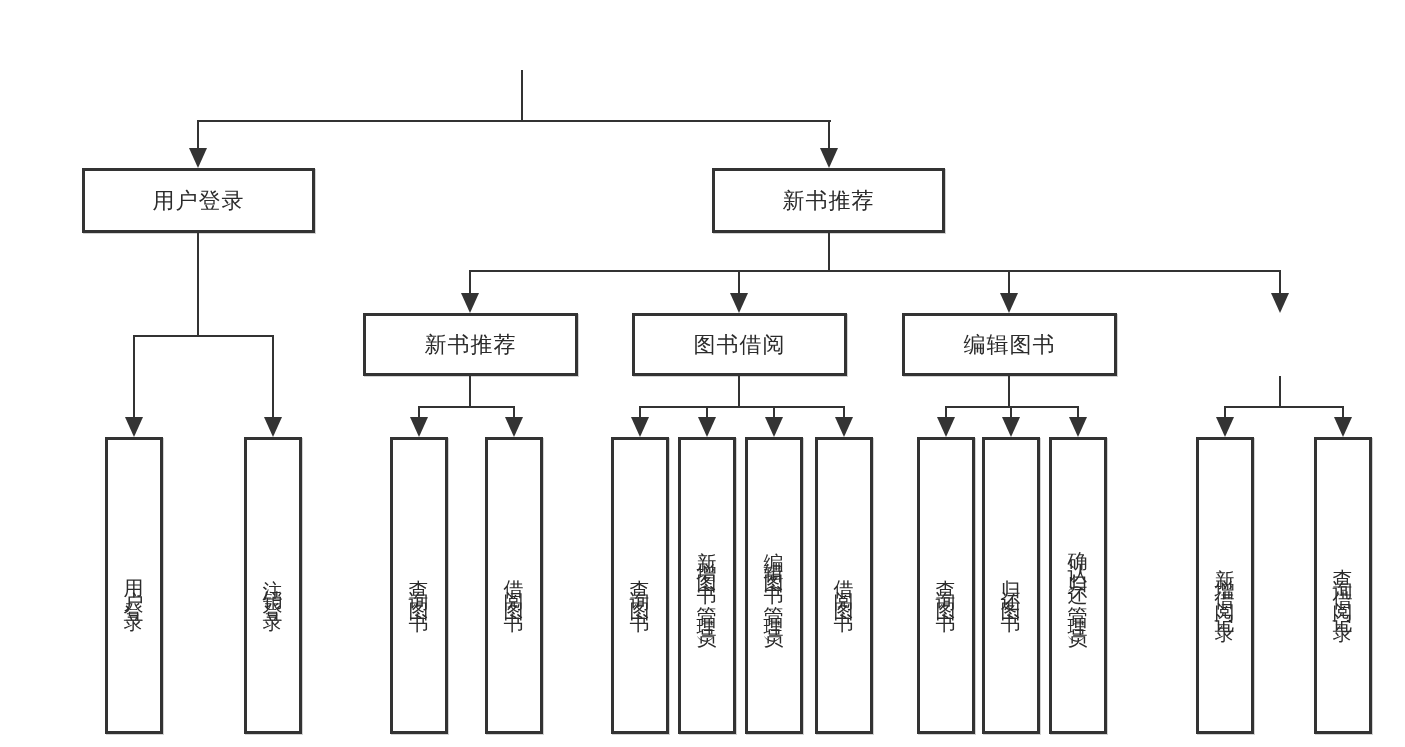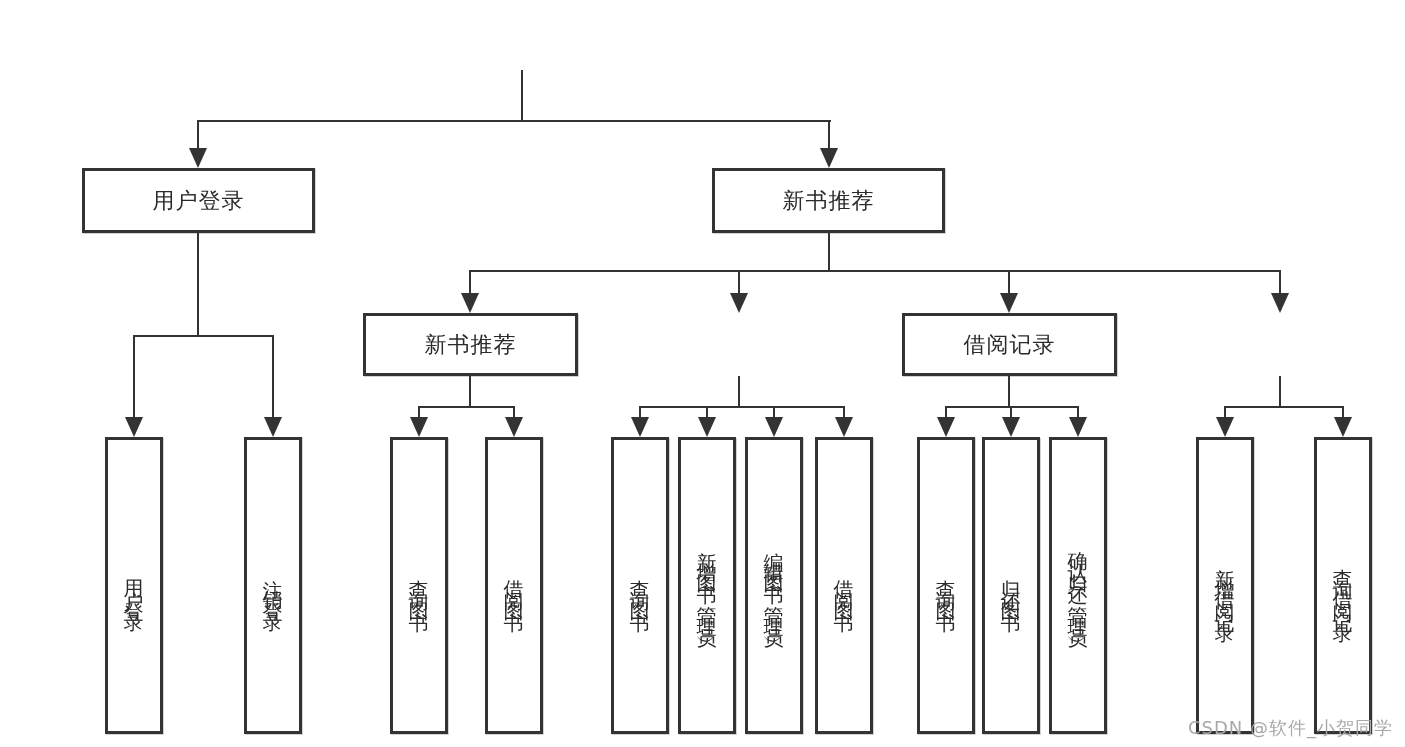--- a/index.html
+++ b/index.html
@@ -72,22 +72,25 @@
   <div class="vline" style="left:738px;top:270px;height:23px"></div>
   <div class="arrow" style="left:730px;top:293px"></div>
   <div class="vline" style="left:1008px;top:270px;height:23px"></div>
   <div class="arrow" style="left:1000px;top:293px"></div>
   <div class="vline" style="left:1279px;top:270px;height:23px"></div>
   <div class="arrow" style="left:1271px;top:293px"></div>
 
   <div class="box box-h" style="left:363px;top:313px;width:215px;height:63px">
     <span>新书推荐</span>
   </div>
+  <div class="box box-h" style="left:632px;top:313px;width:215px;height:63px">
+    <span>图书借阅</span>
+  </div>
   <div class="box box-h" style="left:902px;top:313px;width:215px;height:63px">
-    <span>借阅记录</span>
+    <span>编辑图书</span>
   </div>
 
   <div class="vline" style="left:469px;top:376px;height:30px"></div>
   <div class="hline" style="left:418px;top:406px;width:97px"></div>
   <div class="vline" style="left:418px;top:406px;height:11px"></div>
   <div class="arrow" style="left:410px;top:417px"></div>
   <div class="vline" style="left:513px;top:406px;height:11px"></div>
   <div class="arrow" style="left:505px;top:417px"></div>
 
   <div class="vline" style="left:738px;top:376px;height:30px"></div>
@@ -128,15 +131,14 @@
   <div class="box leaf" style="left:745px;top:437px;width:58px;height:297px">编辑图书（管理员）</div>
   <div class="box leaf" style="left:815px;top:437px;width:58px;height:297px">借阅图书</div>
 
   <div class="box leaf" style="left:917px;top:437px;width:58px;height:297px">查询图书</div>
   <div class="box leaf" style="left:982px;top:437px;width:58px;height:297px">归还图书</div>
   <div class="box leaf" style="left:1049px;top:437px;width:58px;height:297px">确认归还（管理员）</div>
 
   <div class="box leaf" style="left:1196px;top:437px;width:58px;height:297px">新增借阅记录</div>
   <div class="box leaf" style="left:1314px;top:437px;width:58px;height:297px">查询借阅记录</div>
 
-  <div class="watermark">CSDN @软件_小贺同学</div>
 
 </div>
 
 </body></html>

